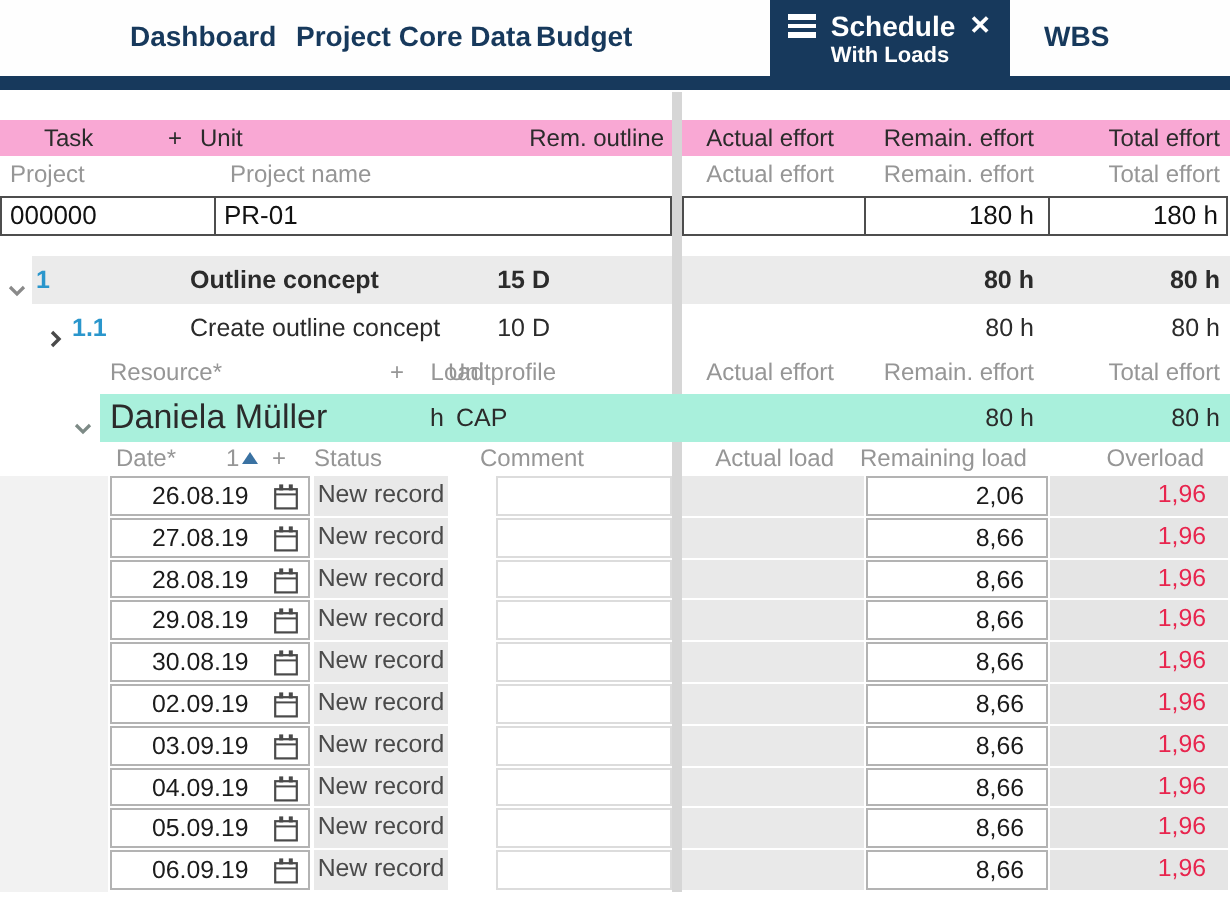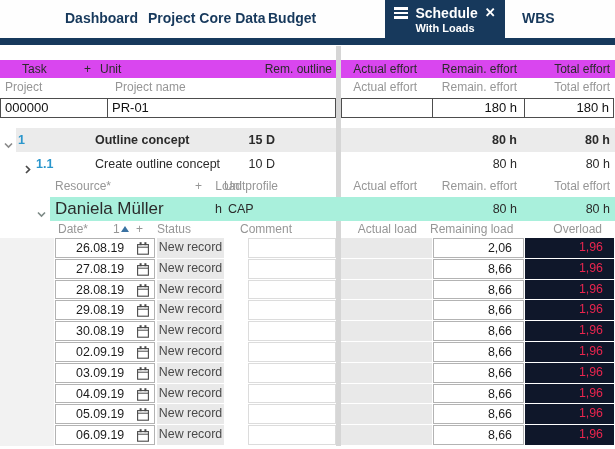--- a/index.html
+++ b/index.html
@@ -23,21 +23,21 @@
 
   
   .abs { position:absolute; white-space:nowrap; }
   .right { text-align:right; }
   .center { text-align:left; }
   .gray { color:#969696; }
   .dark { color:#2b2b2b; }
   .bold { font-weight:700; }
   .blue { color:var(--blue); }
 
-  .hdr1 { position:absolute; left:0; top:60px; width:615px; height:18px; background:#d946ef; font-size:12px; }
+  .hdr1 { position:absolute; left:0; top:60px; width:615px; height:18px; background:#f9a8d4; font-size:12px; }
   .hdr1 span { line-height:18px; }
   .hdr2 { position:absolute; left:0; top:78px; width:615px; height:18px; background:#fff; font-size:12px; }
   .hdr2 span { line-height:18px; }
 
   
   .v-divider { position:absolute; left:336px; top:46px; width:5px; height:400px; background:#d6d6d6; z-index:1; }
 
   
   .input-row { position:absolute; left:0; top:98px; width:500px; height:20px; font-size:13px; }
   .icell { position:absolute; top:0; height:20px; background:#fff; border:1px solid #4d4d4d;
@@ -60,21 +60,21 @@
 
   
   .load-rows { position:absolute; left:0; top:238px; width:615px; }
   .drow { position:relative; width:615px; height:20.8px; }
   .dcell { position:absolute; top:0; height:19.8px; font-size:12.4px; line-height:18.5px; }
   .c-date   { left:55px;  width:100px; background:#fff; border:1px solid #b3b3b3; padding-left:20px; color:#1b1b1b; }
   .c-status { left:157px; width:67px;  background:#e9e9e9; color:#4a4a4a; text-align:center; }
   .c-comment{ left:248px; width:88px;  background:#fff; border:1px solid #dcdcdc; }
   .c-actual { left:341px; width:91px;  background:#e9e9e9; }
   .c-remain { left:433px; width:91px;  background:#fff; border:1px solid #b3b3b3; text-align:right; padding-right:11px; color:#1b1b1b; }
-  .c-over   { left:525px; width:89px;  background:#0f172a; text-align:right; padding-right:11px; color:var(--red); }
+  .c-over   { left:525px; width:89px;  background:#e5e5e5; text-align:right; padding-right:11px; color:var(--red); }
   .cal-icon { position:absolute; right:5px; top:3px; cursor:pointer; }
   .left-gutter { position:absolute; left:0; top:238px; width:54px; height:208px; background:#f2f2f2; }
 
   .chev { cursor:pointer; display:inline-block; }
 </style>
 </head>
 <body>
 
 <div class="screen">
 

